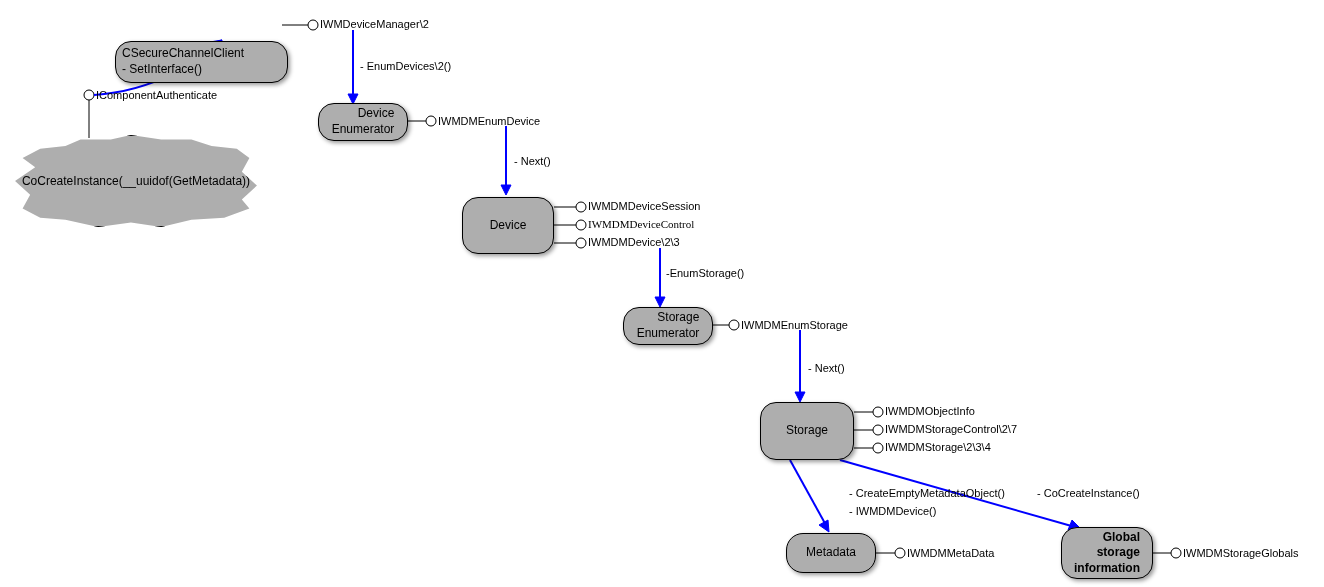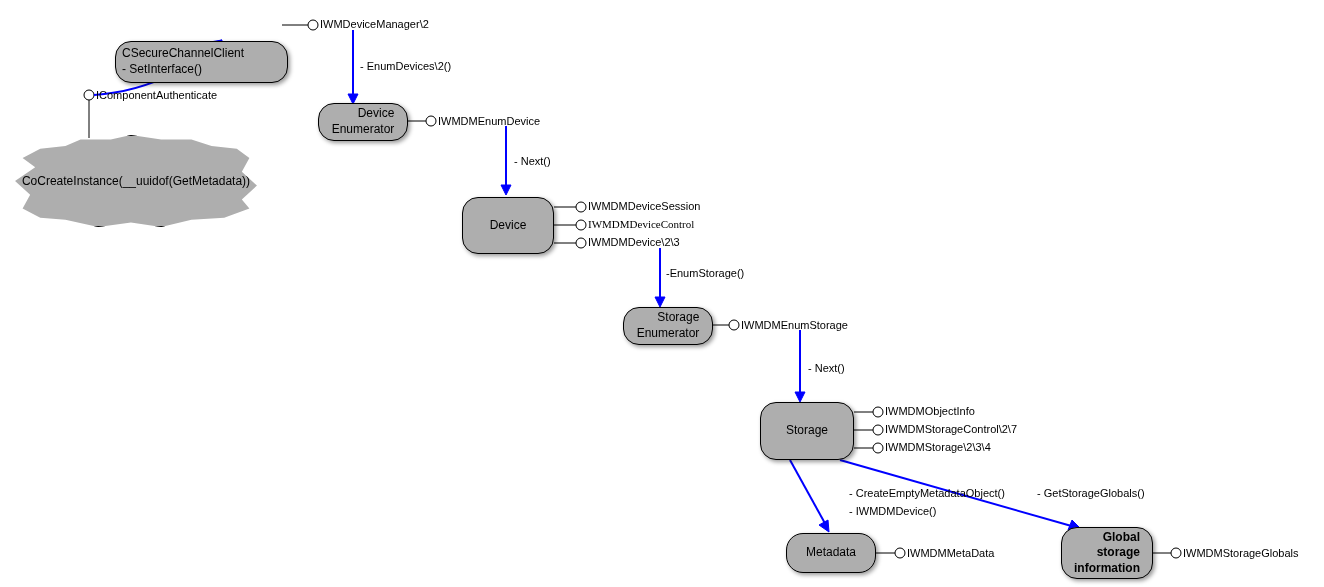--- a/index.html
+++ b/index.html
@@ -168,13 +168,13 @@
 <div class="label" style="left:885px; top:441px;">IWMDMStorage\2\3\4</div>
 <div class="label" style="left:907px; top:547px;text-align:center;">IWMDMMetaData</div>
 <div class="label" style="left:1183px; top:547px;">IWMDMStorageGlobals</div>
 
 <div class="label" style="left:360px; top:60px;">- EnumDevices\2()</div>
 <div class="label" style="left:514px; top:155px;">- Next()</div>
 <div class="label" style="left:666px; top:267px;">-EnumStorage()</div>
 <div class="label" style="left:808px; top:362px;">- Next()</div>
 <div class="label" style="left:849px; top:487px;">- CreateEmptyMetadataObject()</div>
 <div class="label" style="left:849px; top:505px;">- IWMDMDevice()</div>
-<div class="label" style="left:1037px; top:487px;">- GetStorageGlobals()</div>
+<div class="label" style="left:1037px; top:487px;">- CoCreateInstance()</div>
 
 </body></html>

